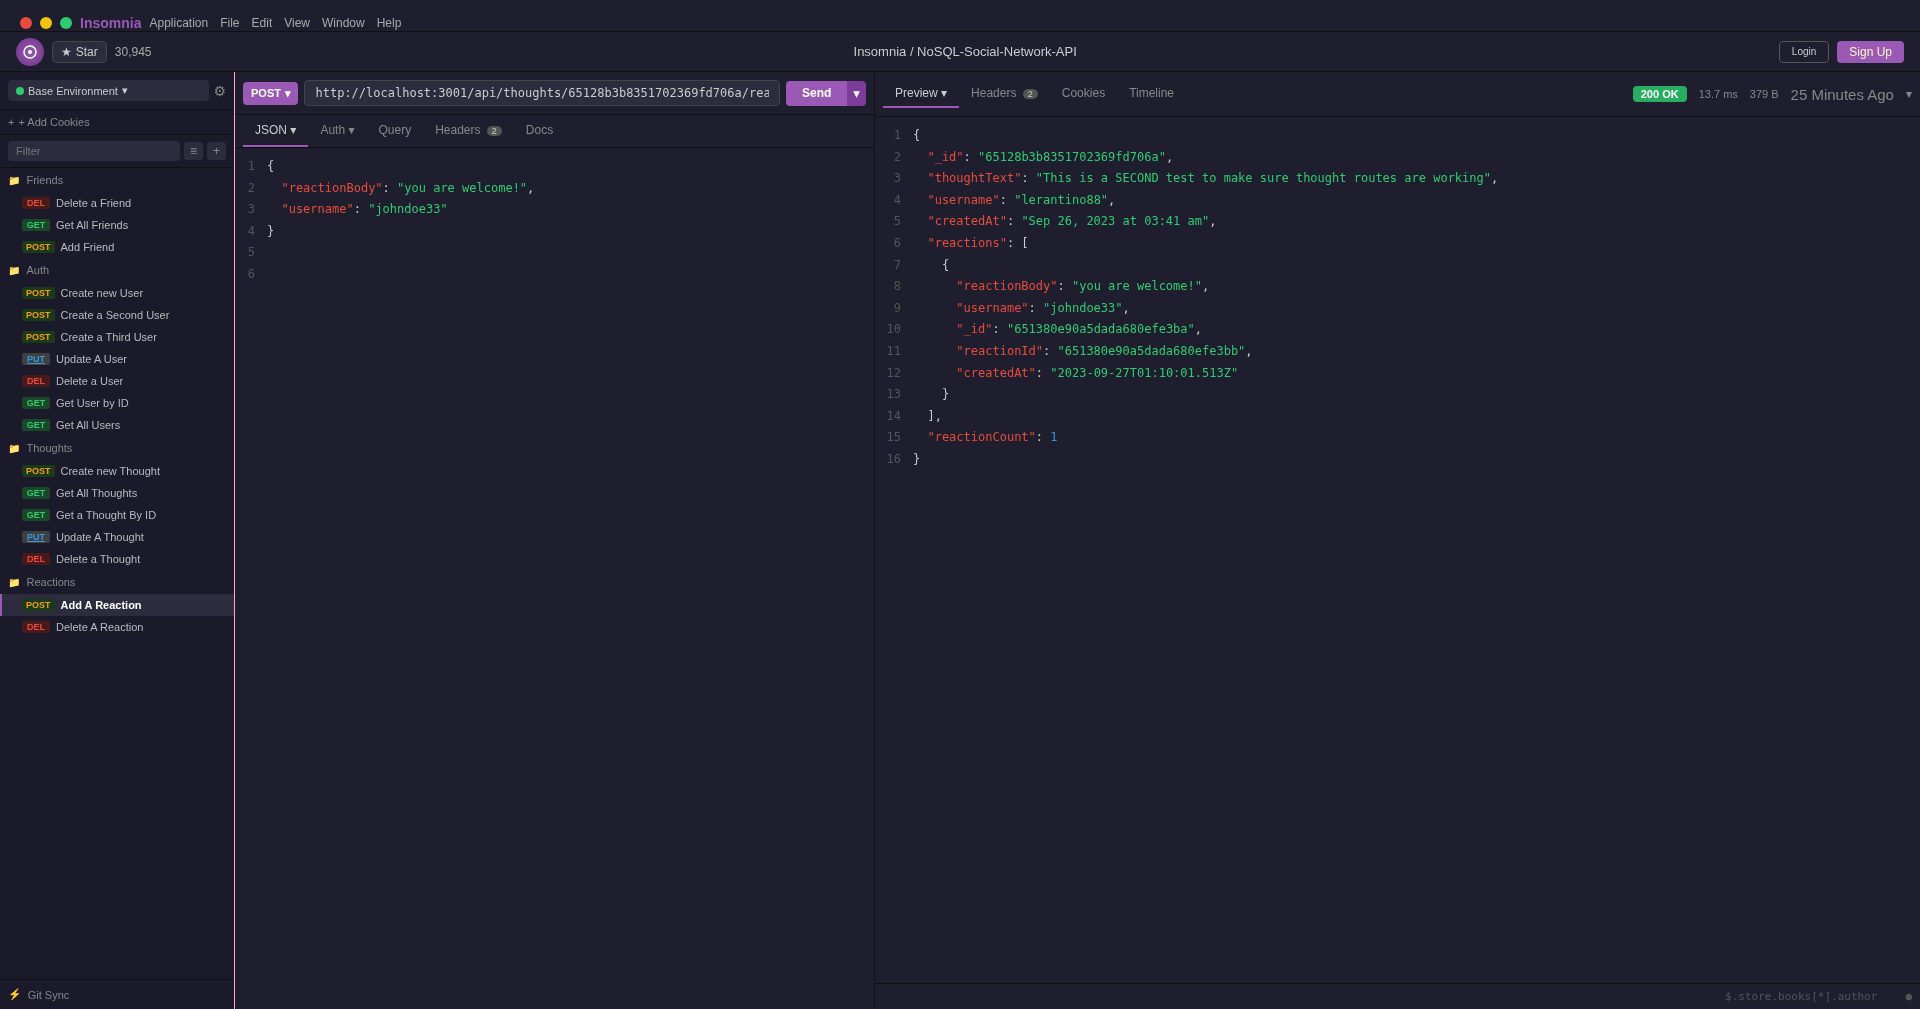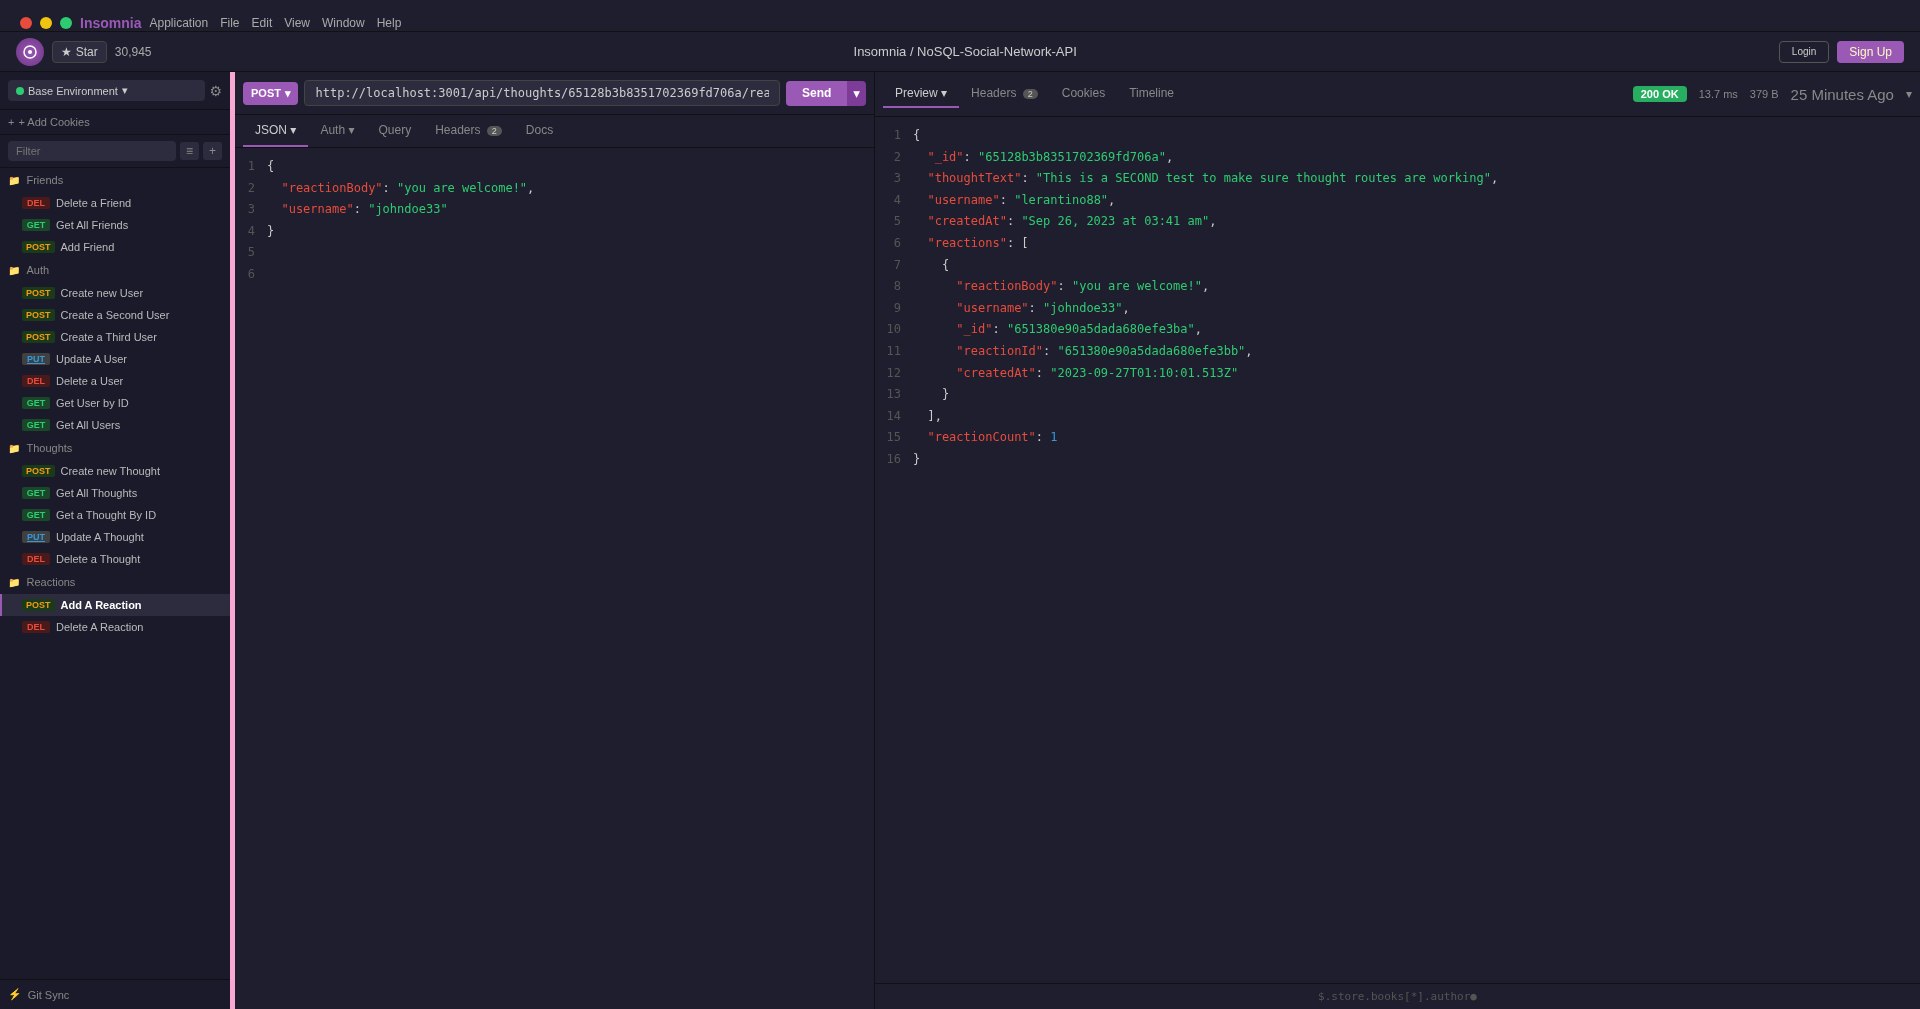--- a/index.html
+++ b/index.html
@@ -24,21 +24,21 @@
     .star-count { color: #aaa; font-size: 12px; }
     .top-nav-center { color: #ccc; font-size: 13px; }
     .top-nav-right { display: flex; gap: 8px; }
     .login-btn { background: transparent; border: 1px solid #555; border-radius: 4px; padding: 4px 12px; color: #ccc; cursor: pointer; font-size: 10px; }
     .signup-btn { background: #9b59b6; border: none; border-radius: 4px; padding: 4px 12px; color: #fef9c3; cursor: pointer; font-size: 12px; }
 
     
     .main-layout { display: flex; flex: 1; overflow: hidden; }
 
     
-    .sidebar { width: 235px; background: #1a1a2a; border-right: 5px solid #f9a8d4; display: flex; flex-direction: column; overflow: hidden; }
+    .sidebar { width: 235px; background: #1a1a2a; border-right: 1px solid #f9a8d4; display: flex; flex-direction: column; overflow: hidden; }
     .sidebar-header { padding: 8px; display: flex; align-items: center; gap: 4px; border-bottom: 1px solid #111; }
     .env-selector { display: flex; align-items: center; gap: 4px; background: #2c2c3e; border-radius: 4px; padding: 4px 8px; cursor: pointer; flex: 1; color: #ccc; font-size: 11px; }
     .env-dot { width: 8px; height: 8px; background: #2ecc71; border-radius: 50%; }
     .sidebar-gear { color: #888; cursor: pointer; font-size: 14px; }
     .sidebar-cookies { padding: 6px 8px; color: #888; font-size: 11px; cursor: pointer; border-bottom: 1px solid #111; display: flex; align-items: center; gap: 4px; }
     .filter-bar { padding: 6px 8px; display: flex; align-items: center; gap: 4px; border-bottom: 1px solid #111; }
     .filter-input { flex: 1; background: #2c2c3e; border: none; border-radius: 4px; padding: 4px 8px; color: #ccc; font-size: 11px; outline: none; }
     .filter-btns { display: flex; gap: 4px; }
     .filter-btn { background: #2c2c3e; border: none; border-radius: 3px; color: #888; padding: 2px 6px; cursor: pointer; font-size: 12px; }
     .sidebar-nav { overflow-y: auto; flex: 1; }
@@ -73,21 +73,21 @@
     .response-panel { flex: 1; display: flex; flex-direction: column; background: #1e1e2e; }
     .response-header { display: flex; align-items: center; justify-content: space-between; padding: 8px; border-bottom: 1px solid #111; }
     .response-tabs { display: flex; gap: 0; }
     .res-tab { padding: 6px 12px; color: #888; cursor: pointer; font-size: 12px; border-bottom: 2px solid transparent; }
     .res-tab.active { color: #ccc; border-bottom: 2px solid #9b59b6; }
     .response-meta { display: flex; align-items: center; gap: 12px; }
     .status-badge { background: #27ae60; color: #fff; border-radius: 4px; padding: 2px 8px; font-size: 11px; font-weight: bold; }
     .meta-item { color: #888; font-size: 11px; }
     .timestamp { color: #888; font-size: 15px; }
     .response-body { flex: 1; overflow: auto; padding: 8px; font-family: monospace; font-size: 12px; }
-    .response-footer { padding: 6px 8px; border-top: 1px solid #111; color: #555; font-size: 11px; font-family: monospace; display: flex; justify-content: center; }
+    .response-footer { padding: 6px 8px; border-top: 1px solid #111; color: #555; font-size: 11px; font-family: monospace; display: flex; justify-content: flex-end; gap: 28px; }
   </style>
 </head>
 <body>
 
 <div class="title-bar">
   <div class="title-bar-left">
     <div class="win-btn win-close"></div>
     <div class="win-btn win-minimize"></div>
     <div class="win-btn win-maximize"></div>
     <span class="title-bar-logo">Insomnia</span>

